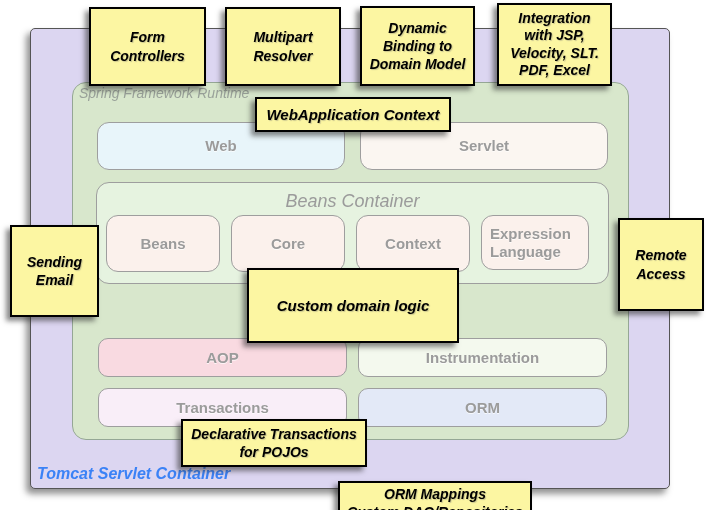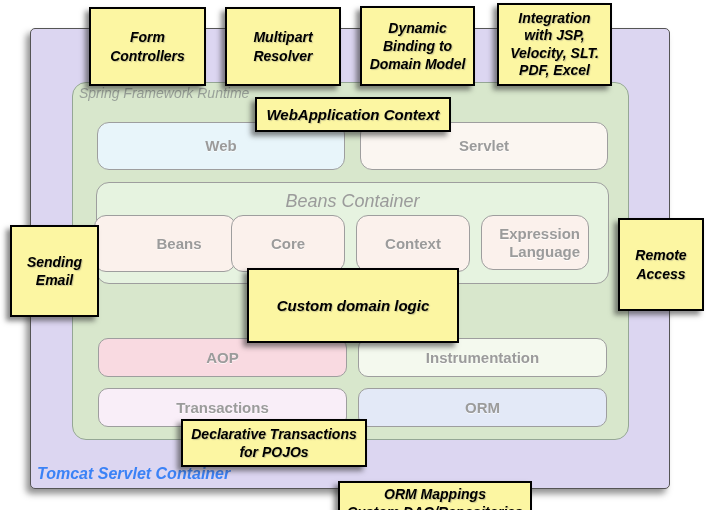--- a/index.html
+++ b/index.html
@@ -28,35 +28,35 @@
   }
   .runtime-label{
     position:absolute;left:79px;top:85px;
     font-size:14px;font-style:italic;color:#9aa29a;
     z-index:2;
   }
   .box{
     position:absolute;display:flex;align-items:center;justify-content:center;
     border:1.5px solid var(--box-border,#9e9e9e);border-radius:12px;
     font-weight:bold;font-size:15px;color:var(--label-gray,#9b9b9b);
-    text-align:right;line-height:1.15;z-index:2;
+    text-align:left;line-height:1.15;z-index:2;
     text-shadow:0 1px 0 rgba(255,255,255,0.7);
   }
   .box-web{left:97px;top:122px;width:246px;height:46px;background:var(--web-bg,#e8f5fa);}
   .box-servlet{left:360px;top:122px;width:246px;height:46px;background:var(--servlet-bg,#fbf6f1);}
   .box-corecontainer{
     position:absolute;left:96px;top:182px;width:511px;height:100px;
     background:var(--core-container-bg,#e6f3e0);
     border:1.5px solid var(--box-border,#9e9e9e);border-radius:13px;z-index:1;
   }
   .core-title{
     position:absolute;left:0;top:8px;width:100%;text-align:center;
     font-size:18px;font-style:italic;color:#9b9b9b;
   }
-  .box-beans{left:94px;top:215px;width:112px;height:55px;background:var(--module-bg,#fbf1ec);padding-left:28px;}
+  .box-beans{left:106px;top:215px;width:112px;height:55px;background:var(--module-bg,#fbf1ec);}
   .box-core{left:231px;top:215px;width:112px;height:55px;background:var(--module-bg,#fbf1ec);}
   .box-context{left:356px;top:215px;width:112px;height:55px;background:var(--module-bg,#fbf1ec);}
   .box-expr{left:481px;top:215px;width:108px;height:55px;background:var(--module-bg,#fbf1ec);padding:0 8px;box-sizing:border-box;}
   .box-aop{left:98px;top:338px;width:247px;height:37px;background:var(--aop-bg,#f9dae1);border-radius:10px;}
   .box-instr{left:358px;top:338px;width:247px;height:37px;background:var(--instrumentation-bg,#f4f9ee);border-radius:10px;}
   .box-trans{left:98px;top:388px;width:247px;height:37px;background:var(--transactions-bg,#f9eef8);border-radius:10px;}
   .box-orm{left:358px;top:388px;width:247px;height:37px;background:var(--orm-bg,#e3e9f7);border-radius:10px;}
   
   .note{
     position:absolute;display:flex;align-items:center;justify-content:center;

